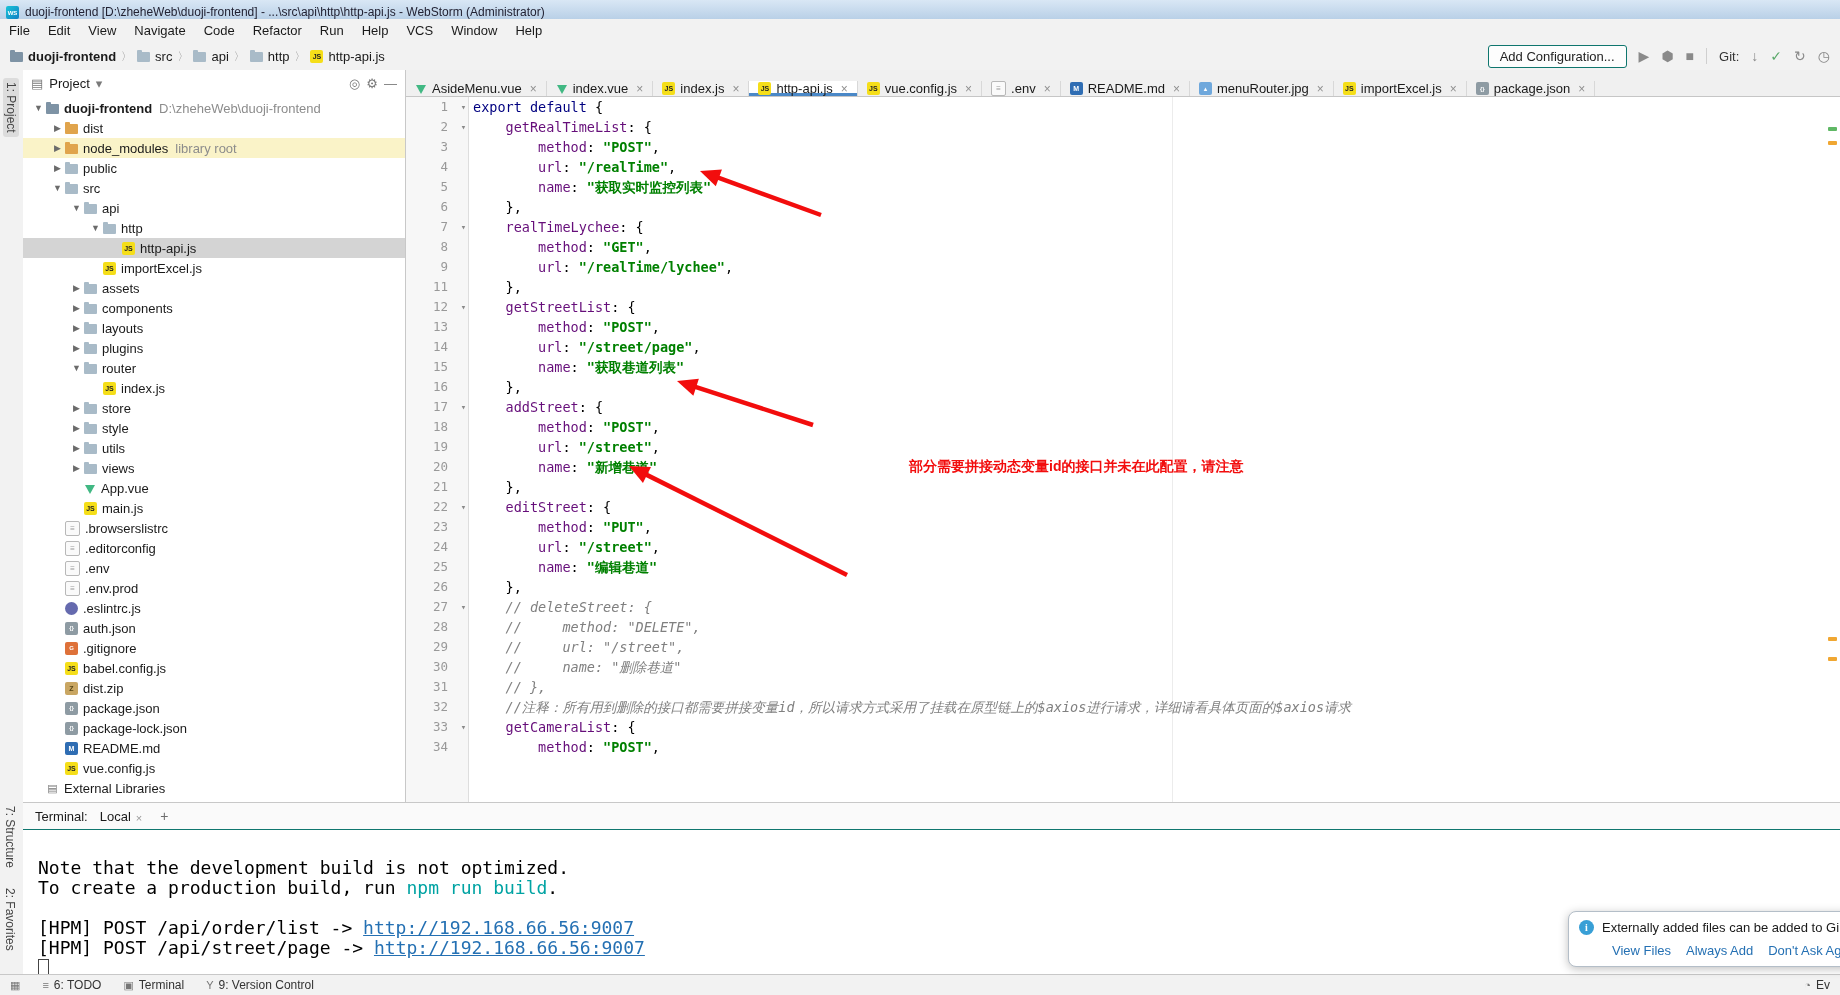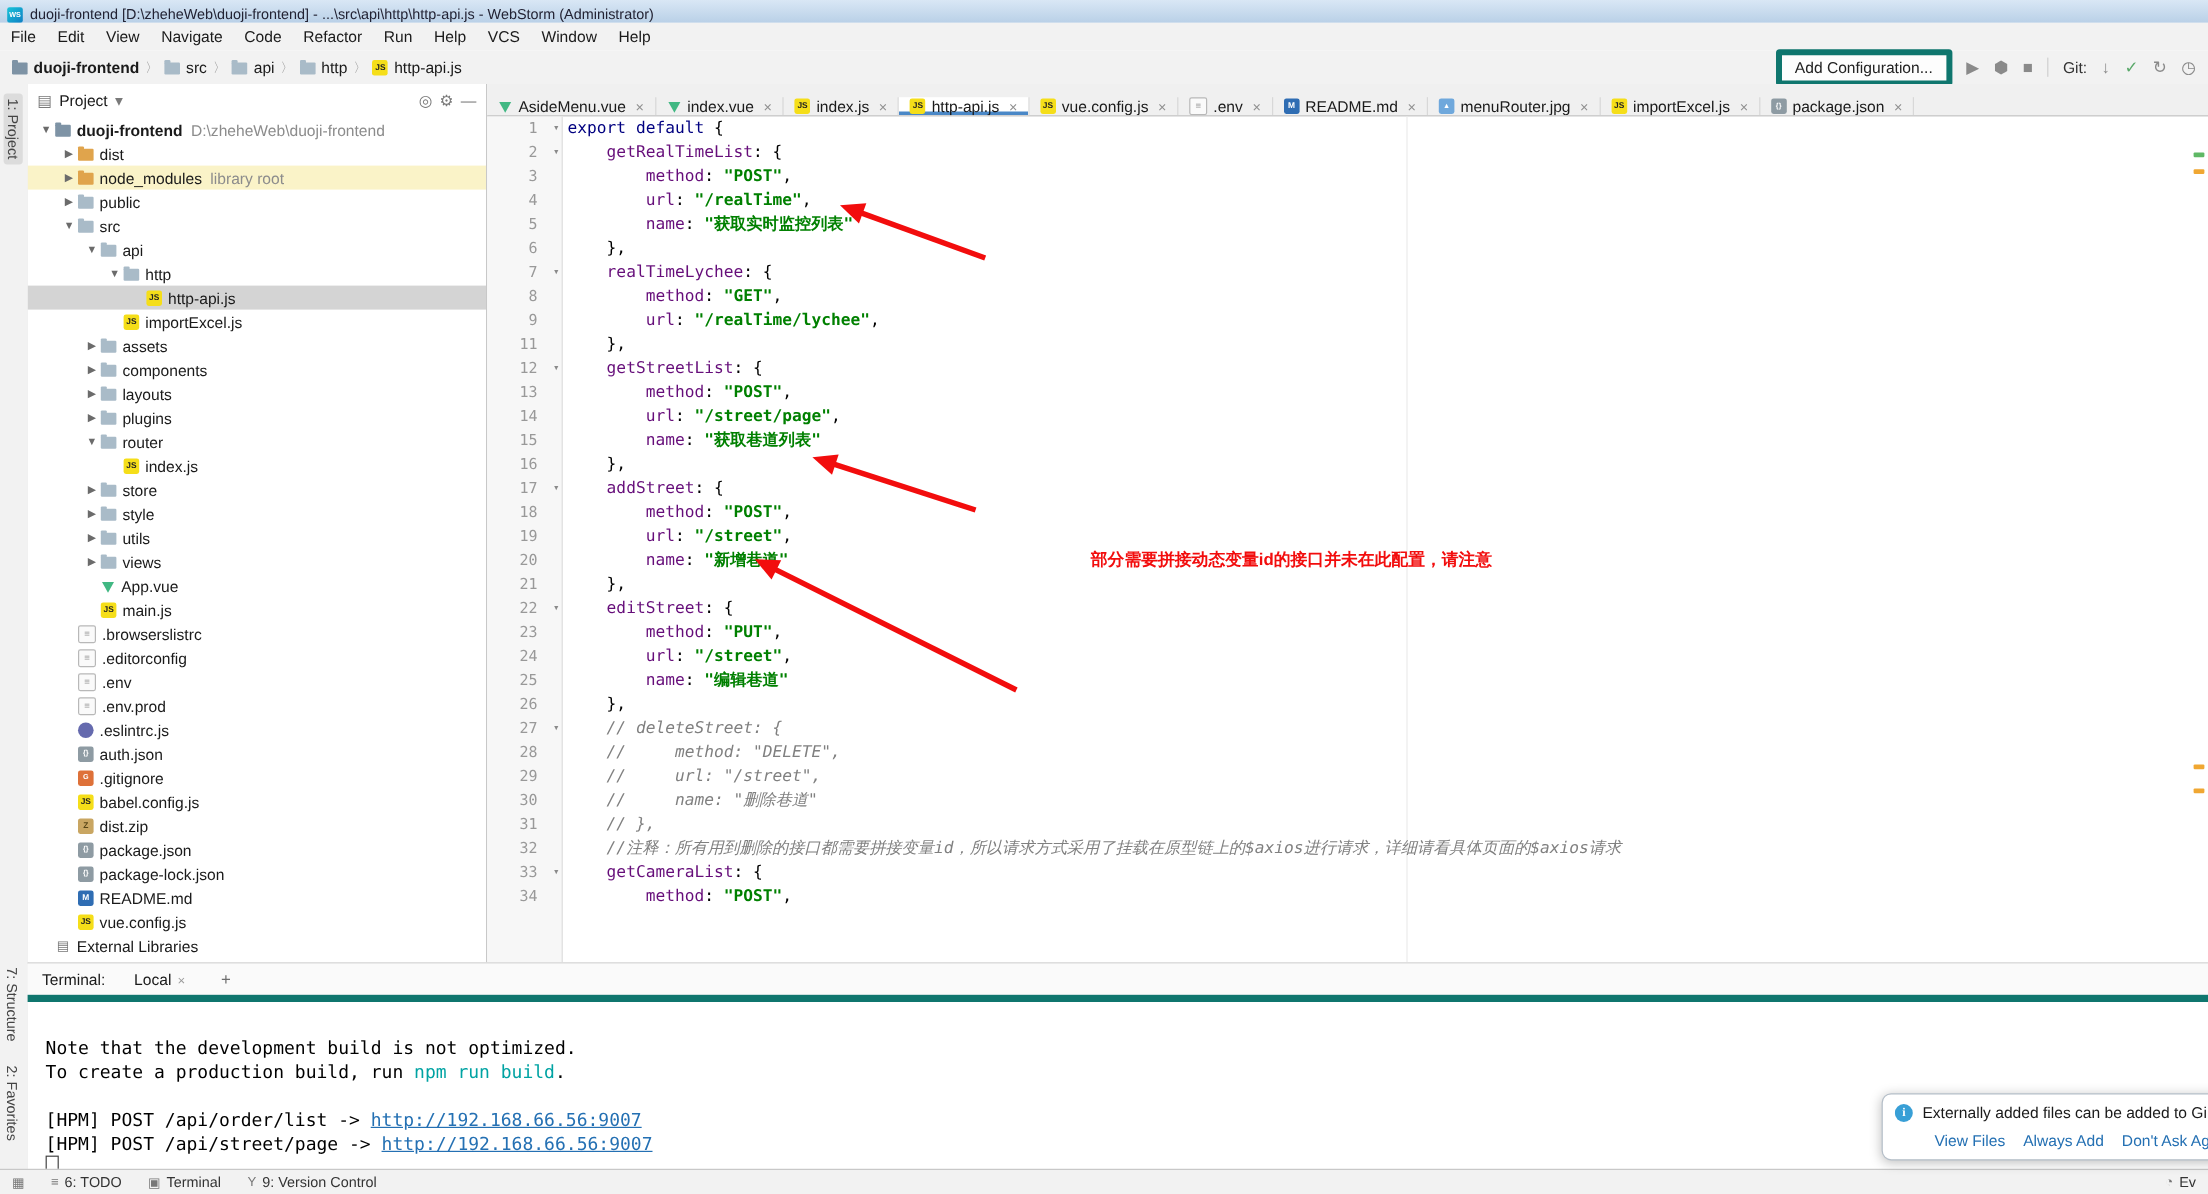--- a/index.html
+++ b/index.html
@@ -16,21 +16,21 @@
   #menubar{position:absolute;top:19px;left:0;right:0;height:23px;background:#f2f2f2;
     display:flex;align-items:center;font-size:13px}
   .menu-item{padding:3px 9px;cursor:default}
   #navbar{position:absolute;top:42px;left:0;right:0;height:28px;background:#f2f2f2;
     border-bottom:1px solid #c8c8c8;display:flex;align-items:center;padding:0 10px;font-size:13px}
   .crumbs{display:flex;align-items:center;gap:5px}
   .crumb{display:flex;align-items:center;gap:5px}
   .crumb-sep{color:#9a9a9a;font-size:11px}
   .crumb-root{font-weight:700}
   .nav-right{margin-left:auto;display:flex;align-items:center;gap:12px}
-  .btn-addcfg{background:#fdfdfd;border:5px solid #0f766e;border-radius:3px;
+  .btn-addcfg{background:#fdfdfd;border:1px solid #0f766e;border-radius:3px;
     padding:3px 11px;font-size:13px;color:#222}
   .tbi{color:#8a8a8a;font-size:14px;line-height:1}
   .tbi.green{color:#59a869}
   .tb-sep{width:1px;height:16px;background:#cfcfcf}
   .git-label{color:#333}
 
   
   #stripe{position:absolute;top:70px;bottom:20px;left:0;width:23px;background:#f2f2f2;
     border-right:1px solid #d9d9d9}
   .vlabel{position:absolute;left:3px;writing-mode:vertical-rl;font-size:12px;color:#444;white-space:nowrap}
@@ -93,27 +93,27 @@
   .tk-k{color:#000080;font-weight:400}
   .tk-pr{color:#660e7a}
   .tk-s{color:#008000;font-weight:700}
   .tk-c{color:#808080;font-style:italic}
   .tk-p{color:#000}
   .stripe-mark{position:absolute;right:3px;width:9px;height:4px;border-radius:1px}
 
   
   #terminal{position:absolute;top:802px;left:23px;right:0;bottom:20px;background:#fff;
     border-top:1px solid #c8c8c8}
-  .t-header{height:26px;display:flex;align-items:center;gap:16px;padding:0 12px;font-size:13px;
-    background:#fafafa;border-bottom:6px solid #0f766e}
+  .t-header{height:26px;display:flex;align-items:center;gap:4px;padding:0 12px;font-size:13px;
+    background:#fafafa;border-bottom:1px solid #0f766e}
   .t-tab{display:flex;align-items:flex-end;gap:5px;padding:3px 8px}
   .t-tab .x{color:#9a9a9a;font-size:11px}
   .t-plus{color:#6d6d6d;font-size:14px;padding:0 6px}
   .t-body{padding:28px 0 0 15px;font-family:"DejaVu Sans Mono","Liberation Mono",monospace;
-    font-size:15px;line-height:20px;color:#000}
+    font-size:18px;line-height:20px;color:#000}
   .tl{white-space:pre;height:20px}
   .t-cmd{color:#00a3a3}
   .t-link{color:#2470b3;text-decoration:underline}
   .t-cursor{display:inline-block;width:9px;height:15px;border:1px solid #444;vertical-align:-2px}
 
   
   #notification{position:absolute;left:1568px;top:911px;width:380px;background:#fff;
     border:1px solid #b4bec8;border-radius:8px;box-shadow:0 2px 10px rgba(0,0,0,.25);
     padding:8px 10px;font-size:13px;z-index:30}
   .notif-row1{display:flex;align-items:center;gap:8px;white-space:nowrap;overflow:hidden}

